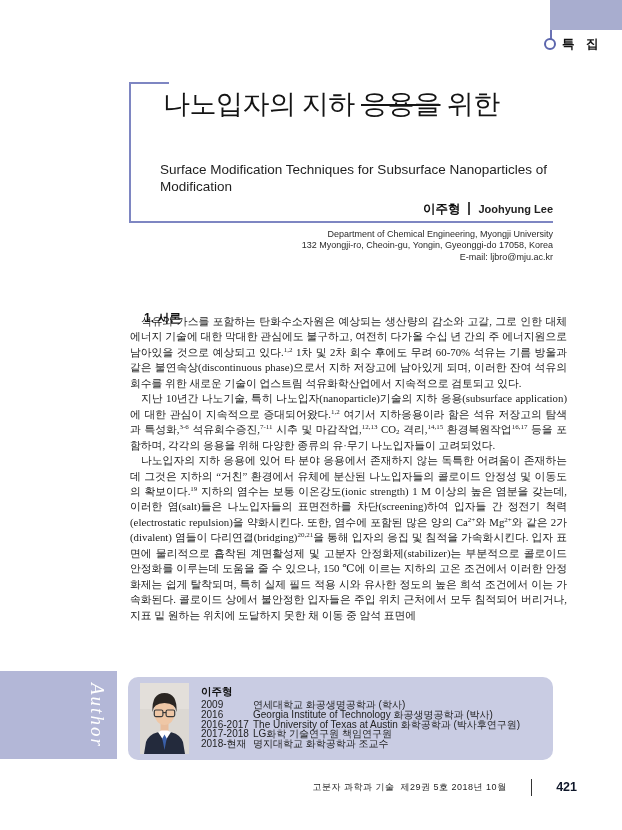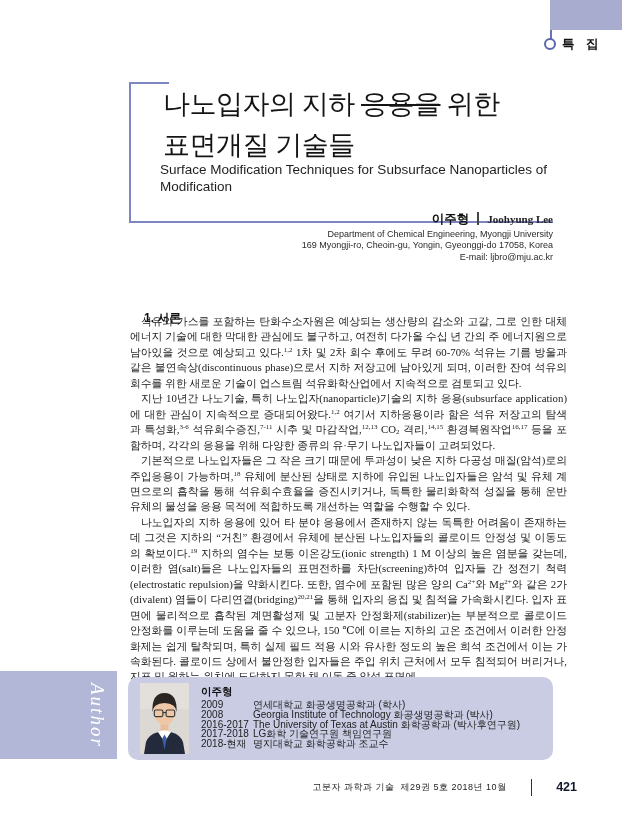--- a/index.html
+++ b/index.html
@@ -18,21 +18,21 @@
   .frame-tick{position:absolute;left:129px;top:82px;width:40px;height:2px;background:#7e86c2;}
   .frame-rule{position:absolute;left:129px;top:221px;width:424px;height:2px;background:#7e86c2;}
   
   .title{position:absolute;left:159px;top:80px;width:400px;
     font-family:"Liberation Serif","DejaVu Serif",serif;
     font-size:27px;line-height:41px;color:#141414;letter-spacing:-0.5px;}
   .strike{text-decoration:line-through;text-decoration-thickness:2px;}
   .subtitle{position:absolute;left:160px;top:161px;width:400px;
     font-size:13.5px;line-height:17px;color:#1e1e1e;}
   
-  .author-line{position:absolute;left:129px;top:209px;width:424px;text-align:right;white-space:nowrap;font-family:Liberation Serif, serif;}
+  .author-line{position:absolute;left:129px;top:199px;width:424px;text-align:right;white-space:nowrap;}
   .author-kr{font-size:12.5px;font-weight:bold;color:#111;}
   .author-div{display:inline-block;width:0;height:13px;border-left:2px solid #444;margin:0 8px;vertical-align:-2px;}
   .author-en{font-size:11px;font-weight:bold;color:#222;}
   .affil{position:absolute;left:129px;top:229px;width:424px;text-align:right;
     font-size:9px;line-height:11.4px;color:#2a2a2a;}
   
   .sec-head{position:absolute;left:130px;top:296px;font-size:12px;font-weight:bold;color:#111;}
   .body-text{position:absolute;left:130px;top:314px;width:437px;
     font-family:"Liberation Serif","DejaVu Serif",serif;
     font-size:10.8px;line-height:15.45px;text-align:justify;color:#191919;}
@@ -65,41 +65,39 @@
 <div class="banner-stem"></div>
 <span class="badge-ring"></span>
 <span class="badge-label">특 집</span>
 
 <div class="frame-tick"></div>
 <div class="frame-vert"></div>
 <div class="frame-rule"></div>
 
 <h1 class="title" id="article-title" style="margin:4px;font-weight:normal;">
     <div>나노입자의 지하 <span class="strike">응용을</span> 위한</div>
-    <div>표면개질 기술들</div>
   </h1>
 <div class="subtitle" id="article-subtitle">
     <div>Surface Modification Techniques for Subsurface Nanoparticles of</div>
     <div>Modification</div>
   </div>
 
 <div class="author-line">
   <span class="author-kr">이주형</span><span class="author-div"></span><span class="author-en">Joohyung Lee</span>
 </div>
 <div class="affil" id="affiliation">
     <div>Department of Chemical Engineering, Myongji University</div>
-    <div>169 Myongji-ro, Cheoin-gu, Yongin, Gyeonggi-do 17058, Korea</div>
+    <div>132 Myongji-ro, Cheoin-gu, Yongin, Gyeonggi-do 17058, Korea</div>
     <div>E-mail: ljbro@mju.ac.kr</div>
   </div>
 
 <h2 class="sec-head" style="margin:14px;">1. 서론</h2>
 <div class="body-text" id="body-text">
     <p>석유와 가스를 포함하는 탄화수소자원은 예상되는 생산량의 감소와 고갈, 그로 인한 대체 에너지 기술에 대한 막대한 관심에도 불구하고, 여전히 다가올 수십 년 간의 주 에너지원으로 남아있을 것으로 예상되고 있다.<sup>1,2</sup> 1차 및 2차 회수 후에도 무려 60-70% 석유는 기름 방울과 같은 불연속상(discontinuous phase)으로서 지하 저장고에 남아있게 되며, 이러한 잔여 석유의 회수를 위한 새로운 기술이 업스트림 석유화학산업에서 지속적으로 검토되고 있다.</p>
     <p>지난 10년간 나노기술, 특히 나노입자(nanoparticle)기술의 지하 응용(subsurface application)에 대한 관심이 지속적으로 증대되어왔다.<sup>1,2</sup> 여기서 지하응용이라 함은 석유 저장고의 탐색과 특성화,<sup>3-6</sup> 석유회수증진,<sup>7-11</sup> 시추 및 마감작업,<sup>12,13</sup> CO<sub>2</sub> 격리,<sup>14,15</sup> 환경복원작업<sup>16,17</sup> 등을 포함하며, 각각의 응용을 위해 다양한 종류의 유·무기 나노입자들이 고려되었다.</p>
-    <p>기본적으로 나노입자들은 그 작은 크기 때문에 투과성이 낮은 지하 다공성 매질(암석)로의 주입응용이 가능하며,<sup>18</sup> 유체에 분산된 상태로 지하에 유입된 나노입자들은 암석 및 유체 계면으로의 흡착을 통해 석유회수효율을 증진시키거나, 독특한 물리화학적 성질을 통해 운반 유체의 물성을 응용 목적에 적합하도록 개선하는 역할을 수행할 수 있다.</p>
     <p>나노입자의 지하 응용에 있어 타 분야 응용에서 존재하지 않는 독특한 어려움이 존재하는데 그것은 지하의 “거친” 환경에서 유체에 분산된 나노입자들의 콜로이드 안정성 및 이동도의 확보이다.<sup>19</sup> 지하의 염수는 보통 이온강도(ionic strength) 1 M 이상의 높은 염분을 갖는데, 이러한 염(salt)들은 나노입자들의 표면전하를 차단(screening)하여 입자들 간 정전기 척력(electrostatic repulsion)을 약화시킨다. 또한, 염수에 포함된 많은 양의 Ca<sup>2+</sup>와 Mg<sup>2+</sup>와 같은 2가(divalent) 염들이 다리연결(bridging)<sup>20,21</sup>을 통해 입자의 응집 및 침적을 가속화시킨다. 입자 표면에 물리적으로 흡착된 계면활성제 및 고분자 안정화제(stabilizer)는 부분적으로 콜로이드 안정화를 이루는데 도움을 줄 수 있으나, 150 ℃에 이르는 지하의 고온 조건에서 이러한 안정화제는 쉽게 탈착되며, 특히 실제 필드 적용 시와 유사한 정도의 높은 희석 조건에서 이는 가속화된다. 콜로이드 상에서 불안정한 입자들은 주입 위치 근처에서 모두 침적되어 버리거나, 지표 밑 원하는 위치에 도달하지 못한 채 이동 중 암석 표면에</p>
   </div>
 
 <div class="auth-bar"></div>
 <div class="auth-vert">Author</div>
 <div class="auth-box"></div>
 <svg class="auth-photo" viewBox="0 0 49 71" xmlns="http://www.w3.org/2000/svg">
   <rect x="0" y="0" width="49" height="71" fill="#dcd8d3"></rect>
   <rect x="0" y="0" width="49" height="26" fill="#e3dfda"></rect>
   <rect x="20.5" y="38" width="8" height="11" fill="#e9bd9c"></rect>
@@ -110,21 +108,21 @@
     <rect x="26.1" y="27" width="8.6" height="6.6" rx="1.5"></rect>
     <line x1="22.9" y1="29.6" x2="26.1" y2="29.6"></line>
   </g>
   <path d="M4 71 L6 59 Q9 51.5 17 49.5 L21 48.5 L24.5 50 L28 48.5 L32 49.5 Q40 51.5 43 59 L45 71 Z" fill="#232a3c"></path>
   <path d="M18 49 L24.5 59 L31 49 L27.5 47.5 L21.5 47.5 Z" fill="#ffffff"></path>
   <path d="M24.5 51.5 L22.3 55.5 L24.5 67 L26.7 55.5 Z" fill="#3a5fa8"></path>
 </svg>
 <div class="auth-name">이주형</div>
 <div class="auth-hist" id="auth-hist">
     <div class="row"><span class="yr">2009</span><span>연세대학교 화공생명공학과 (학사)</span></div>
-    <div class="row"><span class="yr">2008</span><span>Georgia Institute of Technology 화공생명공학과 (박사)</span></div>
+    <div class="row"><span class="yr">2016</span><span>Georgia Institute of Technology 화공생명공학과 (박사)</span></div>
     <div class="row"><span class="yr">2016-2017</span><span>The University of Texas at Austin 화학공학과 (박사후연구원)</span></div>
     <div class="row"><span class="yr">2017-2018</span><span>LG화학 기술연구원 책임연구원</span></div>
     <div class="row"><span class="yr">2018-현재</span><span>명지대학교 화학공학과 조교수</span></div>
   </div>
 
 <div class="footer">
   <span class="foot-journal">고분자 과학과 기술&nbsp; 제29권 5호 2018년 10월</span>
   <span class="foot-bar"></span>
   <span class="foot-page">421</span>
 </div>

